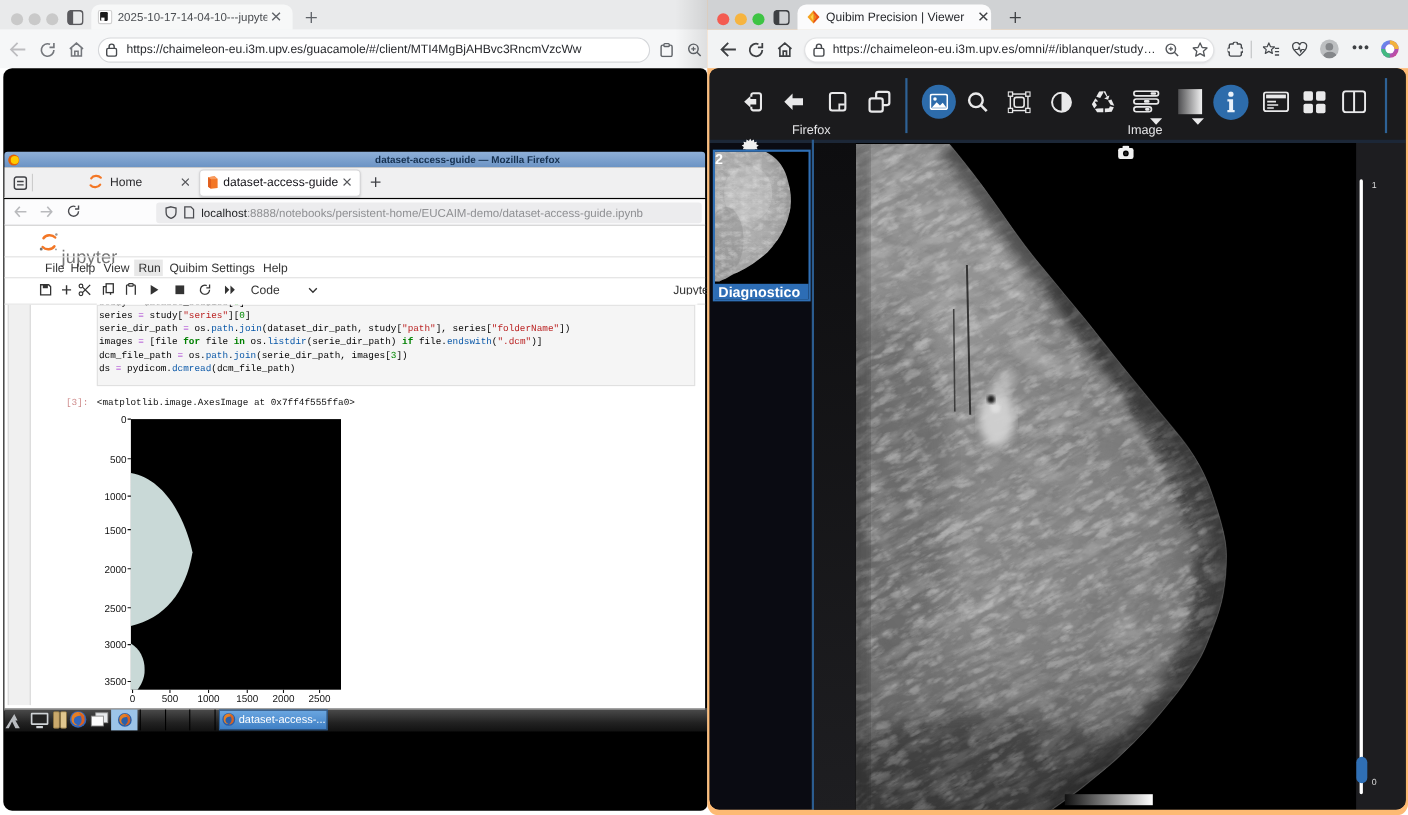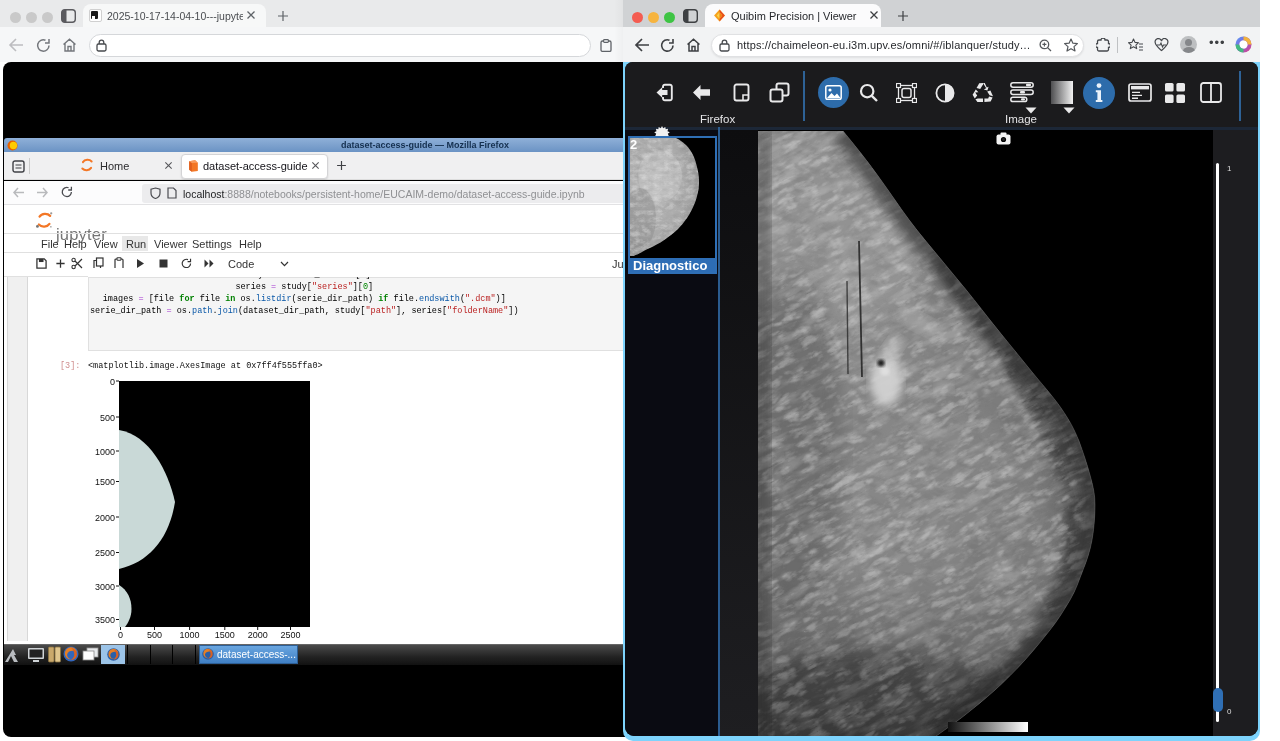--- a/index.html
+++ b/index.html
@@ -1,22 +1,22 @@
 <!DOCTYPE html>
 <html><head>
 <meta charset="utf-8">
 <style>
 html,body{margin:0;padding:0;width:1280px;height:741px;overflow:hidden;background:#fff;
   font-family:"Liberation Sans",sans-serif;}
 *{box-sizing:border-box;}
 .abs{position:absolute;}
 #leftwin{position:absolute;left:0;top:0;width:644px;height:741px;background:#fff;}
-#rightwin{position:absolute;left:623px;top:0;width:637px;height:741px;background:#7dd3fc;
+#rightwin{position:absolute;left:643px;top:0;width:637px;height:741px;background:#fdba74;
   border-bottom-left-radius:10px;border-bottom-right-radius:10px;}
-.nowrap{white-space:nowrap;text-align:center;}
+.nowrap{white-space:nowrap;}
 </style>
 </head>
 <body>
 <div id="leftwin">
 
   <div class="abs" style="left:0;top:0;width:644px;height:27px;background:#e9eaeb;"></div>
 
   <div class="abs" style="left:10px;top:12px;width:11px;height:11px;border-radius:50%;background:#c9c9c9;"></div>
   <div class="abs" style="left:26px;top:12px;width:11px;height:11px;border-radius:50%;background:#c9c9c9;"></div>
   <div class="abs" style="left:42px;top:12px;width:11px;height:11px;border-radius:50%;background:#c9c9c9;"></div>
@@ -47,20 +47,21 @@
     </svg>
   <svg class="abs" style="left:62px;top:38px" width="15" height="14" viewBox="0 0 15 14">
       <path d="M1.5 6.5 L7.5 1.2 L13.5 6.5 M3 5.5 V13 H12 V5.5 M6 13 V8.5 H9 V13" stroke="#74777c" stroke-width="1.4" fill="none"></path>
     </svg>
 
   <div class="abs" style="left:89px;top:33.5px;width:502px;height:23px;background:#fff;border:1px solid #d5d7da;border-radius:12px;"></div>
   <svg class="abs" style="left:96px;top:39px" width="11" height="13" viewBox="0 0 11 13">
       <rect x="1" y="5" width="9" height="7" rx="1.4" fill="none" stroke="#474a4e" stroke-width="1.3"></rect>
       <path d="M3.2 5 V3.4 A2.3 2.3 0 0 1 7.8 3.4 V5" fill="none" stroke="#474a4e" stroke-width="1.3"></path>
     </svg>
+  <div class="abs nowrap" style="left:115px;top:39px;font-size:11px;color:#27292d;">https://chaimeleon-eu.i3m.upv.es/guacamole/#/client/MTI4MgBjAHBvc3RncmVzcWw</div>
   <svg class="abs" style="left:600px;top:39px" width="12" height="13" viewBox="0 0 12 13">
       <rect x="1" y="2" width="10" height="10.4" rx="1.5" fill="none" stroke="#5f6368" stroke-width="1.3"></rect>
       <rect x="3.6" y="0.7" width="4.8" height="2.6" rx="0.8" fill="#f6f7f8" stroke="#5f6368" stroke-width="1.2"></rect>
     </svg>
   <svg class="abs" style="left:625px;top:39px" width="13" height="13" viewBox="0 0 13 13">
       <circle cx="5.4" cy="5.4" r="4.3" fill="none" stroke="#5f6368" stroke-width="1.3"></circle>
       <line x1="8.6" y1="8.6" x2="12" y2="12" stroke="#5f6368" stroke-width="1.3"></line>
       <path d="M5.4 3.4 V7.4 M3.4 5.4 H7.4" stroke="#5f6368" stroke-width="1.1"></path>
     </svg>
   <div class="abs" style="left:614px;top:0;width:30px;height:62px;background:linear-gradient(90deg,rgba(0,0,0,0),rgba(0,0,0,0.10));"></div>
@@ -134,21 +135,21 @@
           <circle cx="21" cy="21.5" r="1.2" fill="#9e9e9e"></circle>
         </svg>
       <div class="abs nowrap" style="left:56px;top:225px;font-size:16.5px;color:#757575;letter-spacing:0.2px;">jupyter</div>
       <div class="abs" style="left:4px;top:233px;width:637px;height:1px;background:#e0e0e0;"></div>
 
       <div class="abs" style="left:122px;top:236px;width:26px;height:15px;background:#e8e8e8;"></div>
       <div class="abs nowrap" style="left:41px;top:238px;font-size:11px;color:#333;">File</div>
         <div class="abs nowrap" style="left:64px;top:238px;font-size:11px;color:#333;">Help</div>
         <div class="abs nowrap" style="left:94px;top:238px;font-size:11px;color:#333;">View</div>
         <div class="abs nowrap" style="left:126px;top:238px;font-size:11px;color:#333;">Run</div>
-        <div class="abs nowrap" style="left:154px;top:238px;font-size:11px;color:#333;">Viewer</div>
+        <div class="abs nowrap" style="left:154px;top:238px;font-size:11px;color:#333;">Quibim</div>
         <div class="abs nowrap" style="left:192px;top:238px;font-size:11px;color:#333;">Settings</div>
         <div class="abs nowrap" style="left:239px;top:238px;font-size:11px;color:#333;">Help</div>
       <div class="abs" style="left:4px;top:252px;width:637px;height:1px;background:#e0e0e0;"></div>
 
       <svg class="abs" style="left:36px;top:258px" width="11" height="11" viewBox="0 0 12 12">
           <path d="M1 1 H9 L11 3 V11 H1 Z" fill="none" stroke="#333" stroke-width="1.4"></path>
           <rect x="3.2" y="1" width="5" height="3.4" fill="#333"></rect>
         </svg>
       <svg class="abs" style="left:55px;top:258px" width="11" height="11" viewBox="0 0 12 12">
           <path d="M6 1.5 V10.5 M1.5 6 H10.5" stroke="#333" stroke-width="1.4"></path>
@@ -184,22 +185,24 @@
         </svg>
       <div class="abs nowrap" style="left:612px;top:258px;font-size:11px;color:#333;">Jupyterl</div>
       <div class="abs" style="left:4px;top:276px;width:637px;height:1px;background:#e0e0e0;"></div>
 
       <div class="abs" style="left:7px;top:277px;width:21px;height:364px;background:#f0f0f0;border-left:1px solid #d8d8d8;border-right:1px solid #d8d8d8;"></div>
 
       <div class="abs" style="left:88px;top:277px;width:544px;height:74px;background:#f5f5f5;border:1px solid #e0e0e0;"></div>
       <div class="abs nowrap mono" style="left:90px;top:269px;font-family:'Liberation Mono',monospace;font-size:8.5px;line-height:12px;color:#000;">
         <div>study <span style="color:#a22fcf">=</span> dataset_studies[<span style="color:#080">0</span>]</div>
         <div>series <span style="color:#a22fcf">=</span> study[<span style="color:#ba2121">"series"</span>][<span style="color:#080">0</span>]</div>
+        <div>serie_dir_path <span style="color:#a22fcf">=</span> os.<span style="color:#0a58a8">path</span>.<span style="color:#0a58a8">join</span>(dataset_dir_path, study[<span style="color:#ba2121">"path"</span>], series[<span style="color:#ba2121">"folderName"</span>])</div>
         <div>images <span style="color:#a22fcf">=</span> [file <span style="color:#008000;font-weight:bold">for</span> file <span style="color:#008000;font-weight:bold">in</span> os.<span style="color:#0a58a8">listdir</span>(serie_dir_path) <span style="color:#008000;font-weight:bold">if</span> file.<span style="color:#0a58a8">endswith</span>(<span style="color:#ba2121">".dcm"</span>)]</div>
-        <div>serie_dir_path <span style="color:#a22fcf">=</span> os.<span style="color:#0a58a8">path</span>.<span style="color:#0a58a8">join</span>(dataset_dir_path, study[<span style="color:#ba2121">"path"</span>], series[<span style="color:#ba2121">"folderName"</span>])</div>
+        <div>dcm_file_path <span style="color:#a22fcf">=</span> os.<span style="color:#0a58a8">path</span>.<span style="color:#0a58a8">join</span>(serie_dir_path, images[<span style="color:#080">3</span>])</div>
+        <div>ds <span style="color:#a22fcf">=</span> pydicom.<span style="color:#0a58a8">dcmread</span>(dcm_file_path)</div>
       </div>
       <div class="abs" style="left:88px;top:268px;width:546px;height:9px;background:#fff;"></div>
 
       <div class="abs nowrap" style="left:60px;top:361px;font-family:'Liberation Mono',monospace;font-size:8.5px;color:#cf8d8d;">[3]:</div>
       <div class="abs nowrap" style="left:88px;top:361px;font-family:'Liberation Mono',monospace;font-size:8.5px;color:#111;">&lt;matplotlib.image.AxesImage at 0x7ff4f555ffa0&gt;</div>
 
       <svg class="abs" style="left:95px;top:376px" width="220" height="266" viewBox="0 0 220 266">
         <rect x="24" y="5" width="191" height="246" fill="#000"></rect>
         <g fill="#c9d9d7">
           <path d="M24 54 C 54 59 73 94 80 126 C 74 163 54 186 24 193 Z"></path>

